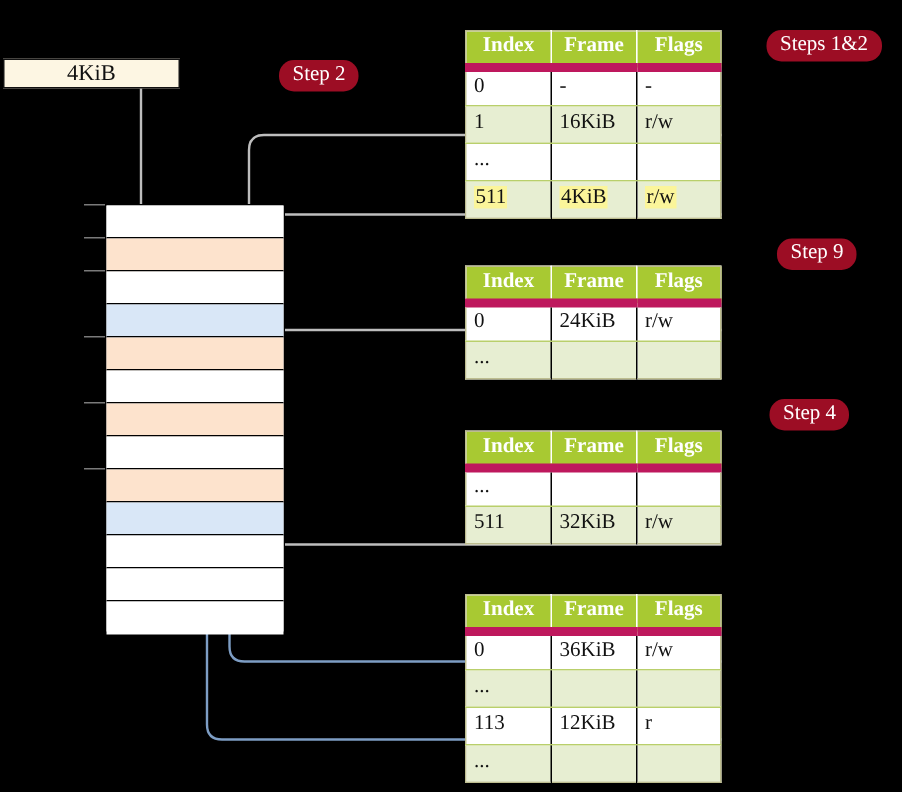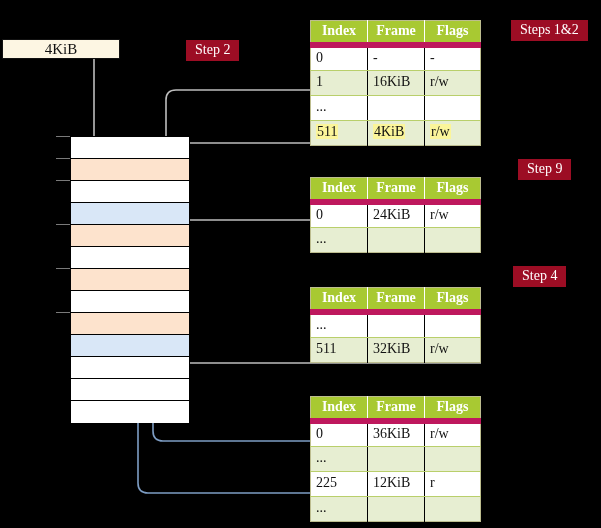--- a/index.html
+++ b/index.html
@@ -26,21 +26,21 @@
     box-sizing:border-box;
   }
 
   
   .badge{
     position:absolute;
     background:#9c0d24;
     color:#fff;
     font-size:14px;
     padding:2px 9px 3px 9px;
-    border-radius:0;
+    border-radius:10px;
     white-space:nowrap;
     box-sizing:border-box;
     line-height:1.15;
   }
 
   
   .memcol{
     position:absolute;
     box-sizing:border-box;
     border:1px solid #000;
@@ -278,21 +278,21 @@
             <td>0</td>
             <td>36KiB</td>
             <td>r/w</td>
           </tr>
           <tr class="alt">
             <td>...</td>
             <td></td>
             <td></td>
           </tr>
           <tr>
-            <td>225</td>
+            <td>113</td>
             <td>12KiB</td>
             <td>r</td>
           </tr>
           <tr class="alt">
             <td>...</td>
             <td></td>
             <td></td>
           </tr>
         </tbody>
       </table>

